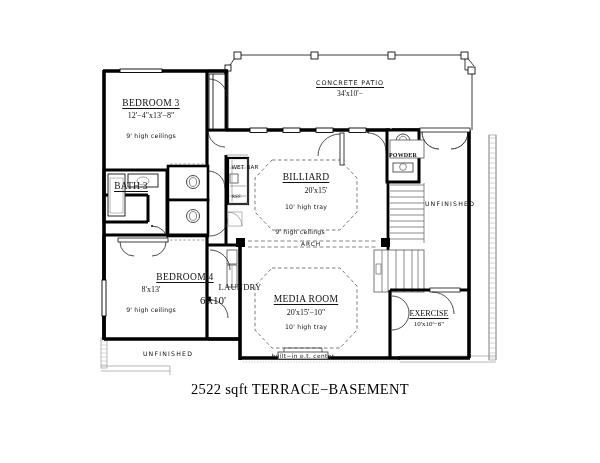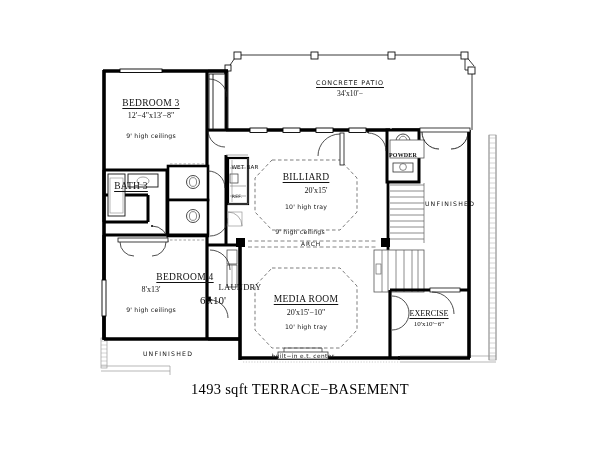--- a/index.html
+++ b/index.html
@@ -471,13 +471,13 @@
 
 <div class="lbl tiny-name" style="left:245px; top:164px;">WET BAR</div>
 <div class="lbl tiny-name" style="left:237px; top:194px; font-size:4.6px;">REF.</div>
 
 <div class="lbl powder-lbl" style="left:403px; top:152px;">POWDER</div>
 
 <div class="lbl unfin" style="left:450px; top:200px;">UNFINISHED</div>
 
 <div class="lbl unfin" style="left:168px; top:350px;">UNFINISHED</div>
 
-<div id="plan-title">1493 sqft TERRACE−BASEMENT</div>
+<div id="plan-title">2522 sqft TERRACE−BASEMENT</div>
 
 </body></html>

